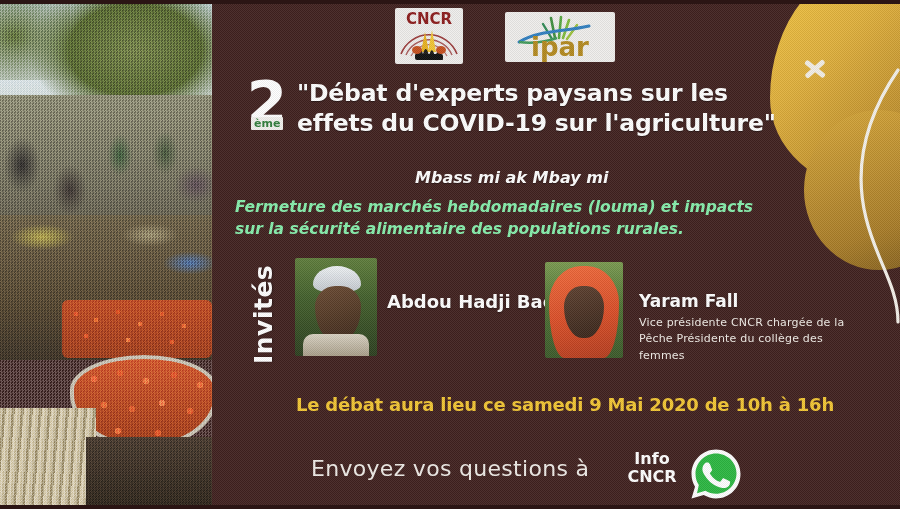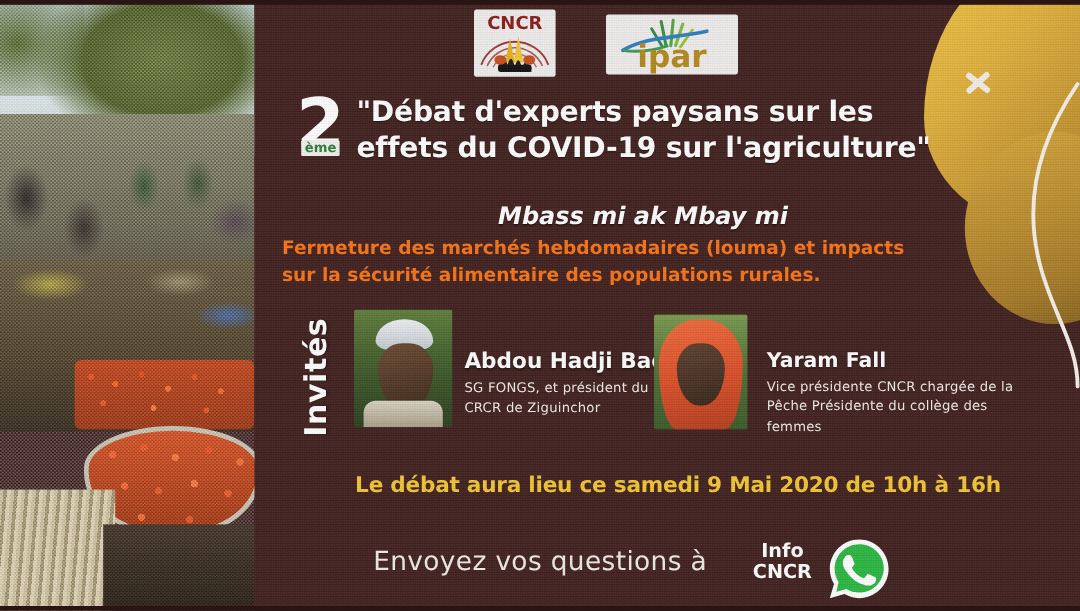--- a/index.html
+++ b/index.html
@@ -160,33 +160,34 @@
     font-family:"DejaVu Sans", sans-serif;
   }
   .title-text {
     color:#ffffff; font-weight:bold; font-size:23.5px; line-height:1.28;
     letter-spacing:-.2px; font-family:"DejaVu Sans", sans-serif;
     text-shadow:0 1px 1px rgba(0,0,0,.45);
   }
 
   .subtitle {
     position:absolute; left:180px; top:168px;
-    color:#ffffff; font-style:italic; font-weight:bold; font-size:20px;
+    color:#ffffff; font-style:italic; font-weight:bold; font-size:16px;
     font-family:"DejaVu Sans", sans-serif; text-shadow:0 1px 1px rgba(0,0,0,.4);
   }
 
   .theme-row { position:absolute; left:0px; top:196px; width:670px; display:flex; align-items:center; }
   .theme-label {
     color:#ffffff; font-weight:bold; font-size:27px; letter-spacing:-.5px;
     width:120px; flex:0 0 120px; text-align:left; padding-left:8px;
     font-family:"DejaVu Sans", sans-serif; text-shadow:0 1px 2px rgba(0,0,0,.45);
   }
   .theme-text {
-    color:#f97316; font-weight:bold; font-size:15.5px; line-height:1.45;
+    color:#86efac; font-weight:bold; font-size:15.5px; line-height:1.45;
     font-family:"DejaVu Sans", sans-serif;
+    font-style:italic;
   }
 
   
   .guests { position:absolute; left:0; top:250px; width:688px; height:130px; }
   .invites-label {
     position:absolute; left:14px; top:6px;
     writing-mode:vertical-rl; transform:rotate(180deg);
     color:#ffffff; font-weight:bold; font-size:25px; letter-spacing:.5px;
     font-family:"DejaVu Sans", sans-serif; height:108px;
     text-shadow:0 1px 2px rgba(0,0,0,.4);
@@ -369,24 +370,20 @@
       <div class="guest guest-1">
         <div class="guest-photo">
           <div class="gp-badji">
             <div class="cap"></div>
             <div class="face"></div>
             <div class="robe"></div>
           </div>
         </div>
         <div class="guest-info">
           <div class="guest-name">Abdou Hadji Badji</div>
-          <div class="guest-role">
-            <div>SG FONGS, et président du</div>
-            <div>CRCR de Ziguinchor</div>
-          </div>
         </div>
       </div>
 
       <div class="guest guest-2">
         <div class="guest-photo">
           <div class="gp-fall">
             <div class="wrap"></div>
             <div class="face"></div>
           </div>
         </div>

